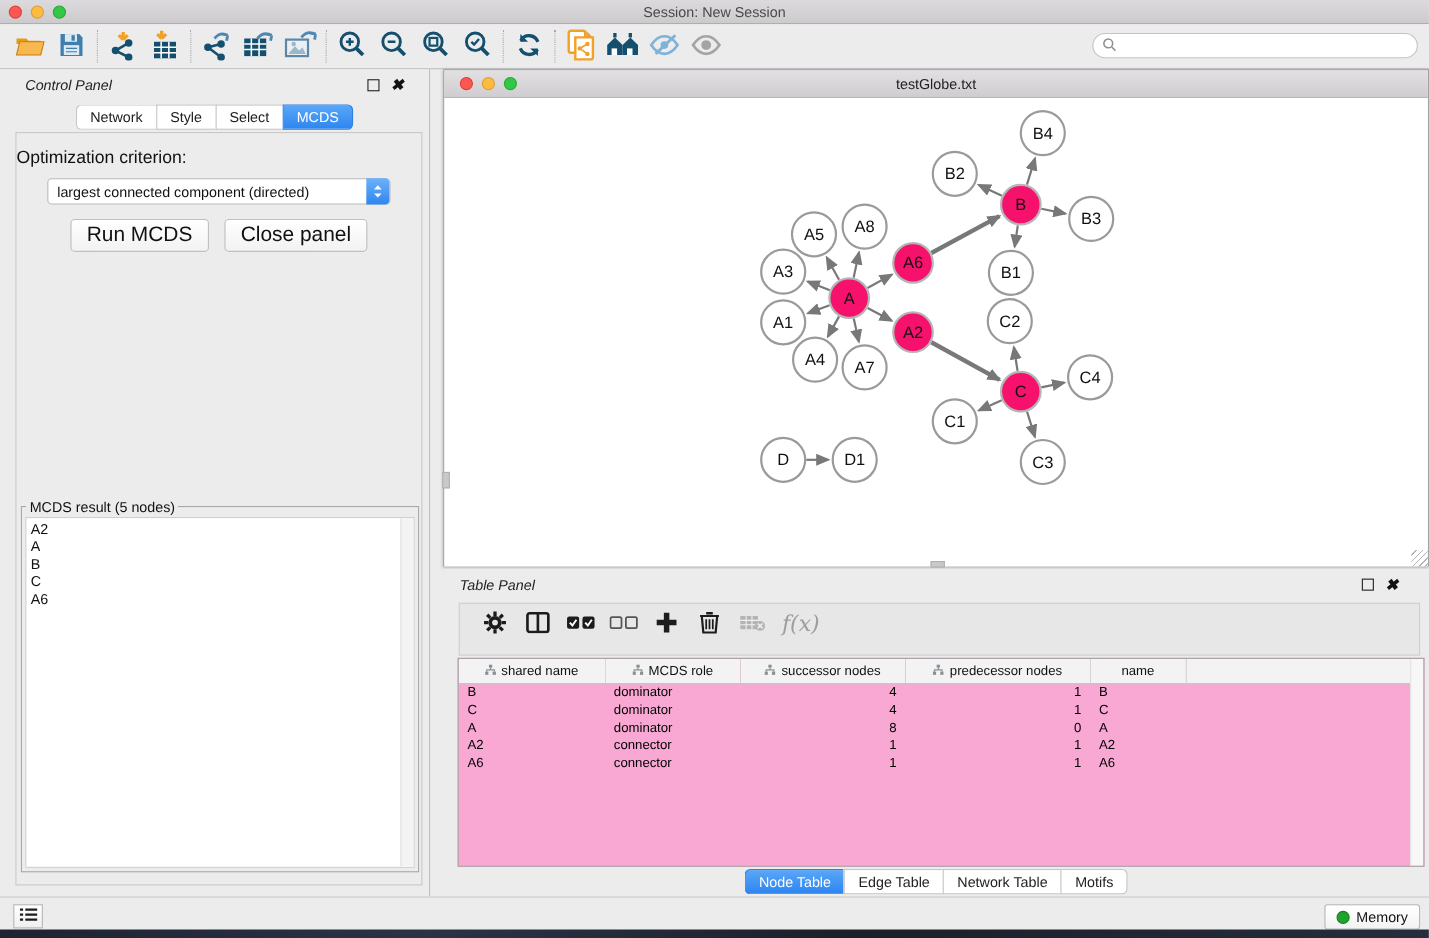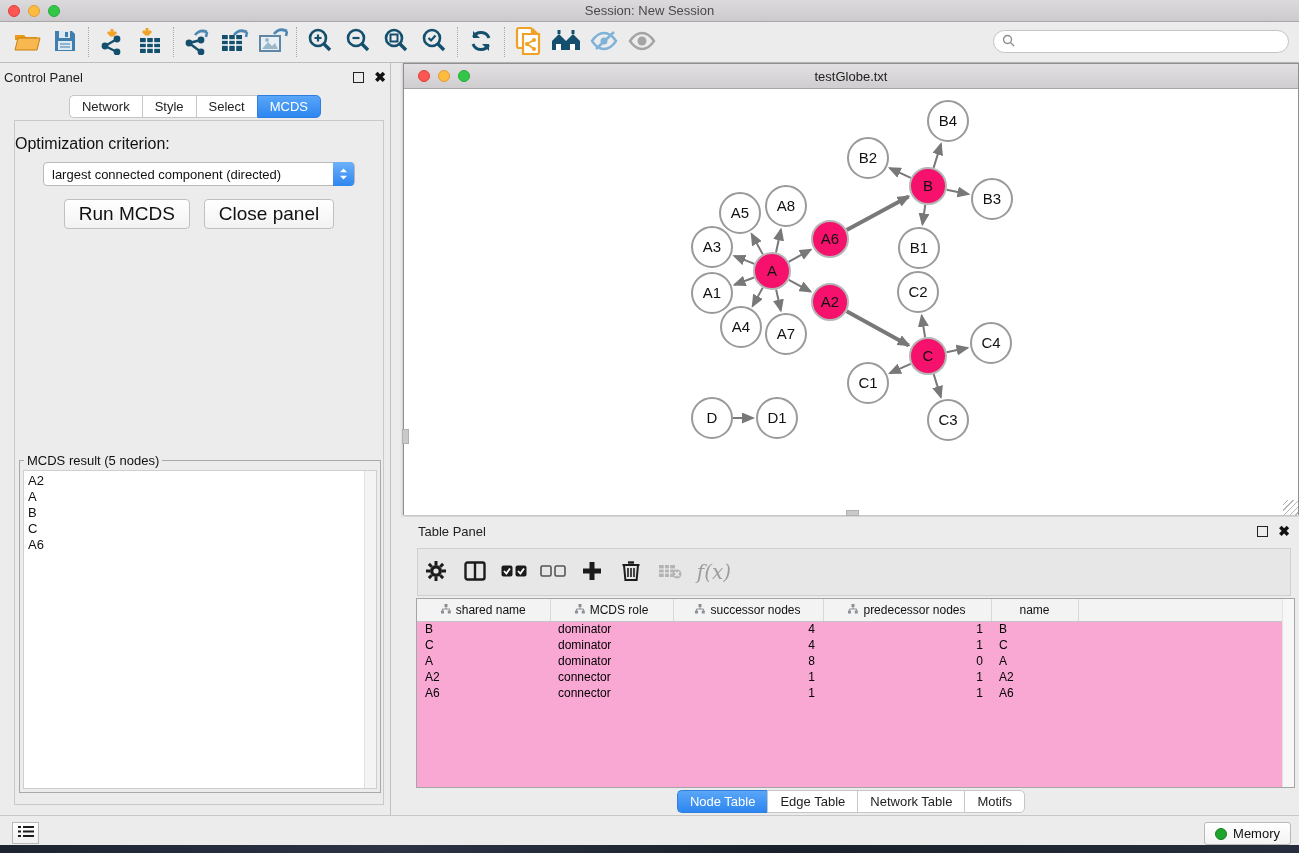--- a/index.html
+++ b/index.html
@@ -26,21 +26,21 @@
   .tb-sep { width:1px; height:30px; border-left:1px dotted #a9a9a9; margin:0 4px; }
   .search-wrap { position:absolute; right:10px; top:8px; width:296px; height:23px;
     background:#fff; border:1px solid #c4c4c4; border-radius:12px;
     display:flex; align-items:center; padding-left:8px; }
   .search-wrap input { border:none; outline:none; flex:1; font-size:12px; background:transparent;
     font-family:"Liberation Sans",sans-serif; margin-left:5px; }
 
   
   .control-panel { position:absolute; left:0; top:63px; width:391px; height:752px;
     background:#ececec; border-right:1px solid #c0c0c0; }
-  .panel-header { height:28px; display:flex; align-items:center; padding:0 4px; }
+  .panel-header { height:28px; display:flex; align-items:center; padding:0 23px;font-style:italic; }
   .panel-header .ph-title { font-size:13px; color:#222; }
   .panel-header .ph-btns { margin-left:auto; display:flex; gap:10px; align-items:center; }
   .ph-float { width:11px; height:11px; border:1.5px solid #222; background:transparent; }
   .ph-close { font-size:14px; font-weight:bold; color:#111; line-height:11px; }
 
   .cp-tabs { display:flex; justify-content:center; margin-top:4px; }
   .seg { display:flex; }
   .seg .seg-btn { background:#fff; border:1px solid #c6c6c6; border-right:none;
     padding:3px 12px; font-size:13px; color:#222; }
   .seg .seg-btn:first-child { border-radius:5px 0 0 5px; }
@@ -79,21 +79,21 @@
   .net-title { font-size:13px; color:#222; }
   .net-canvas { position:relative; width:100%; height:426px; background:#fff; }
   .v-thumb { position:absolute; left:-2px; top:340px; width:7px; height:15px; background:#c9c9c9; border:1px solid #b0b0b0; }
   .h-thumb { position:absolute; left:442px; bottom:-1px; width:13px; height:6px; background:#c9c9c9; border:1px solid #b0b0b0; }
   .resize-grip { position:absolute; right:0; bottom:0; width:15px; height:15px;
     background:repeating-linear-gradient(135deg, transparent 0 3px, #b5b5b5 3px 4px); }
 
   
   .table-panel { position:absolute; left:403px; top:517px; width:896px; height:298px; background:#ececec; }
   .tp-toolbar { position:absolute; left:14px; top:31px; width:874px; height:48px;
-    background:#e7e7e7; border:1px solid #cfcfcf; display:flex; align-items:center; }
+    background:#e7e7e7; border:1px solid #cfcfcf; display:flex; align-items:flex-start; padding-left:14px; }
   .tp-btn { width:36px; height:36px; display:flex; align-items:center; justify-content:center; margin-right:3px; }
   .fx { font-family:"DejaVu Serif", serif; font-style:italic; font-size:20px; color:#9d9d9d; }
 
   .grid-wrap { position:absolute; left:13px; top:81px; width:879px; height:190px;
     background:#f9a8d4; border:1px solid #a5a5a5; overflow:hidden; }
   table.grid { border-collapse:collapse; width:100%; font-size:12px; table-layout:fixed; }
   table.grid th { background:#f3f3f3; border-right:1px solid #d8d8d8; border-bottom:1px solid #c6c6c6;
     font-weight:normal; height:22px; text-align:center; font-size:12px; color:#111; position:relative; }
   table.grid th .hdr { display:flex; align-items:center; justify-content:center; gap:5px; }
   table.grid td { height:16px; padding:0 8px; color:#000; white-space:nowrap; overflow:hidden; }

